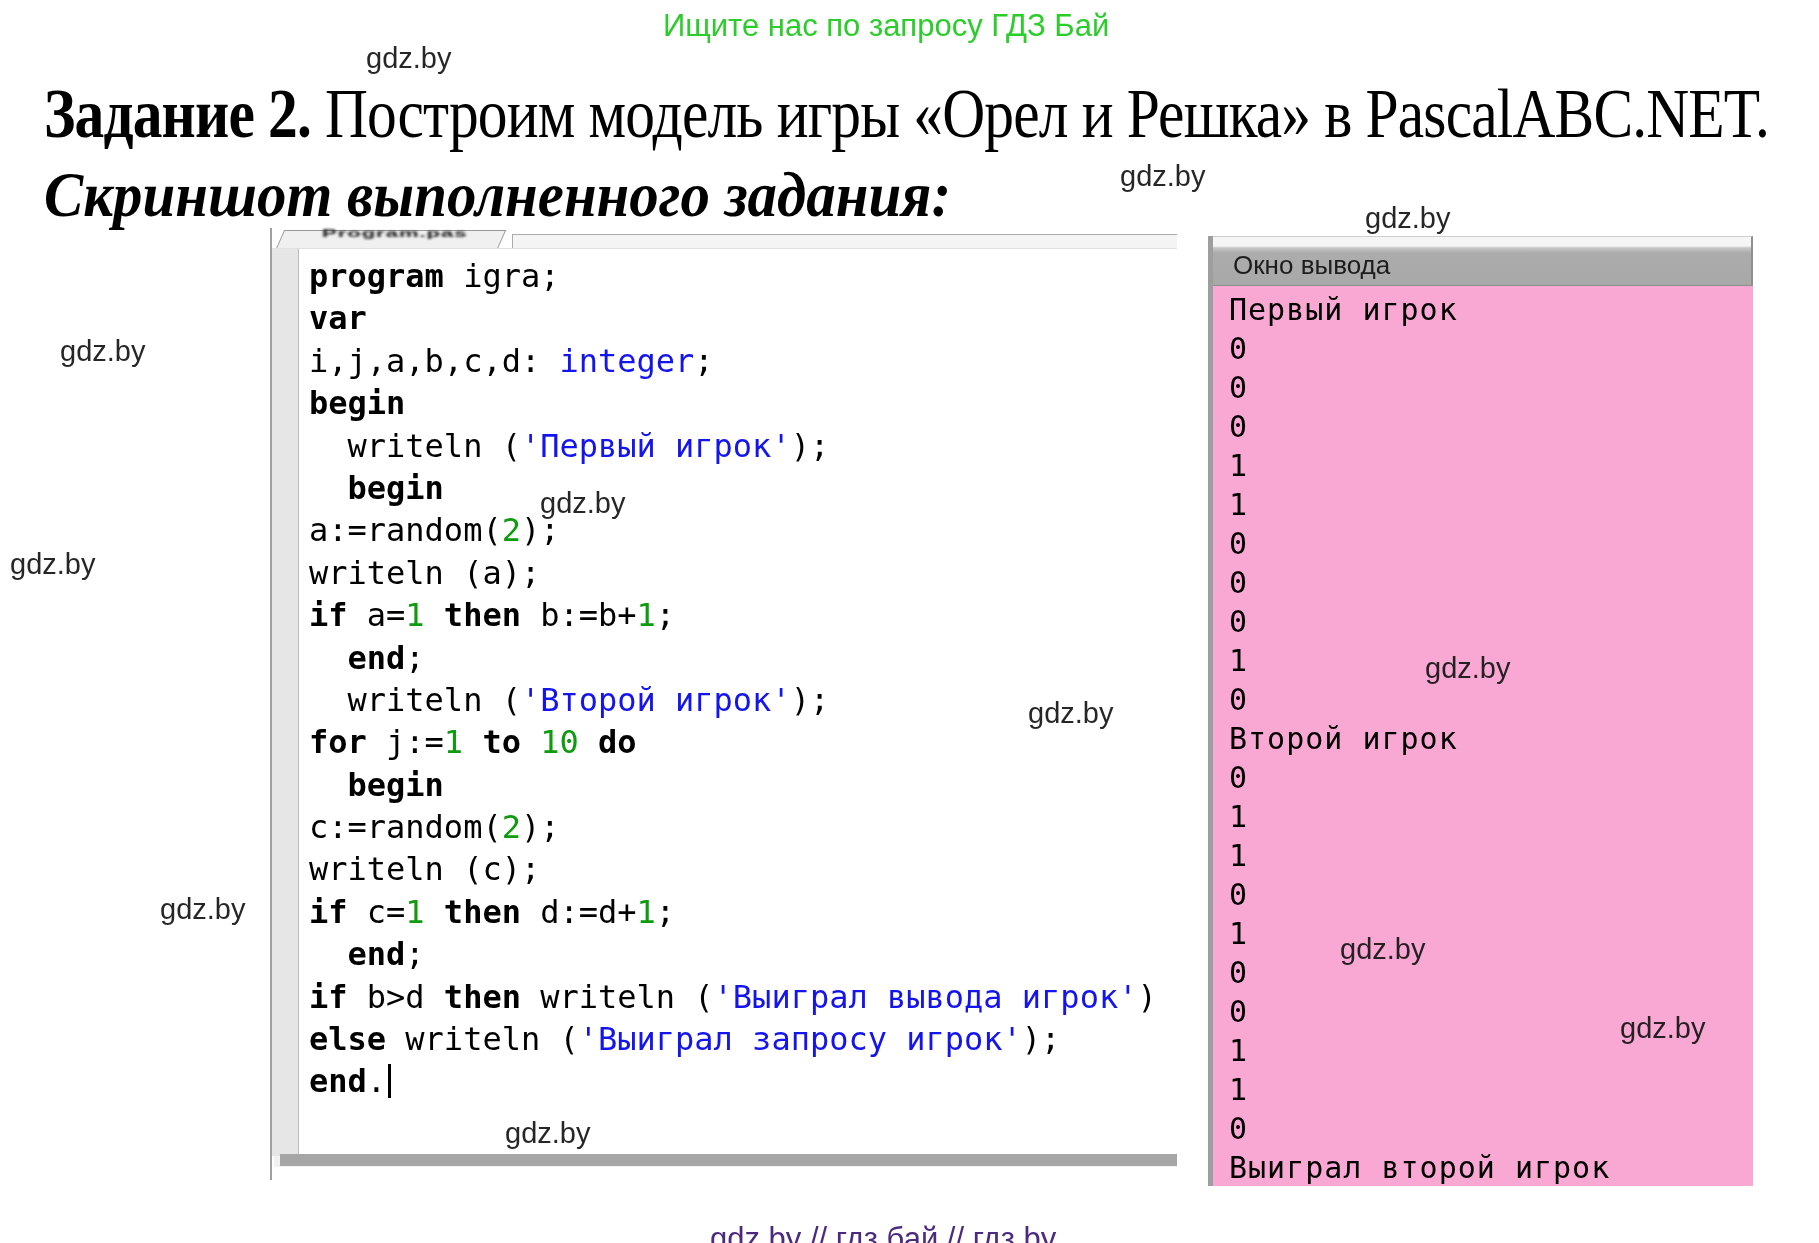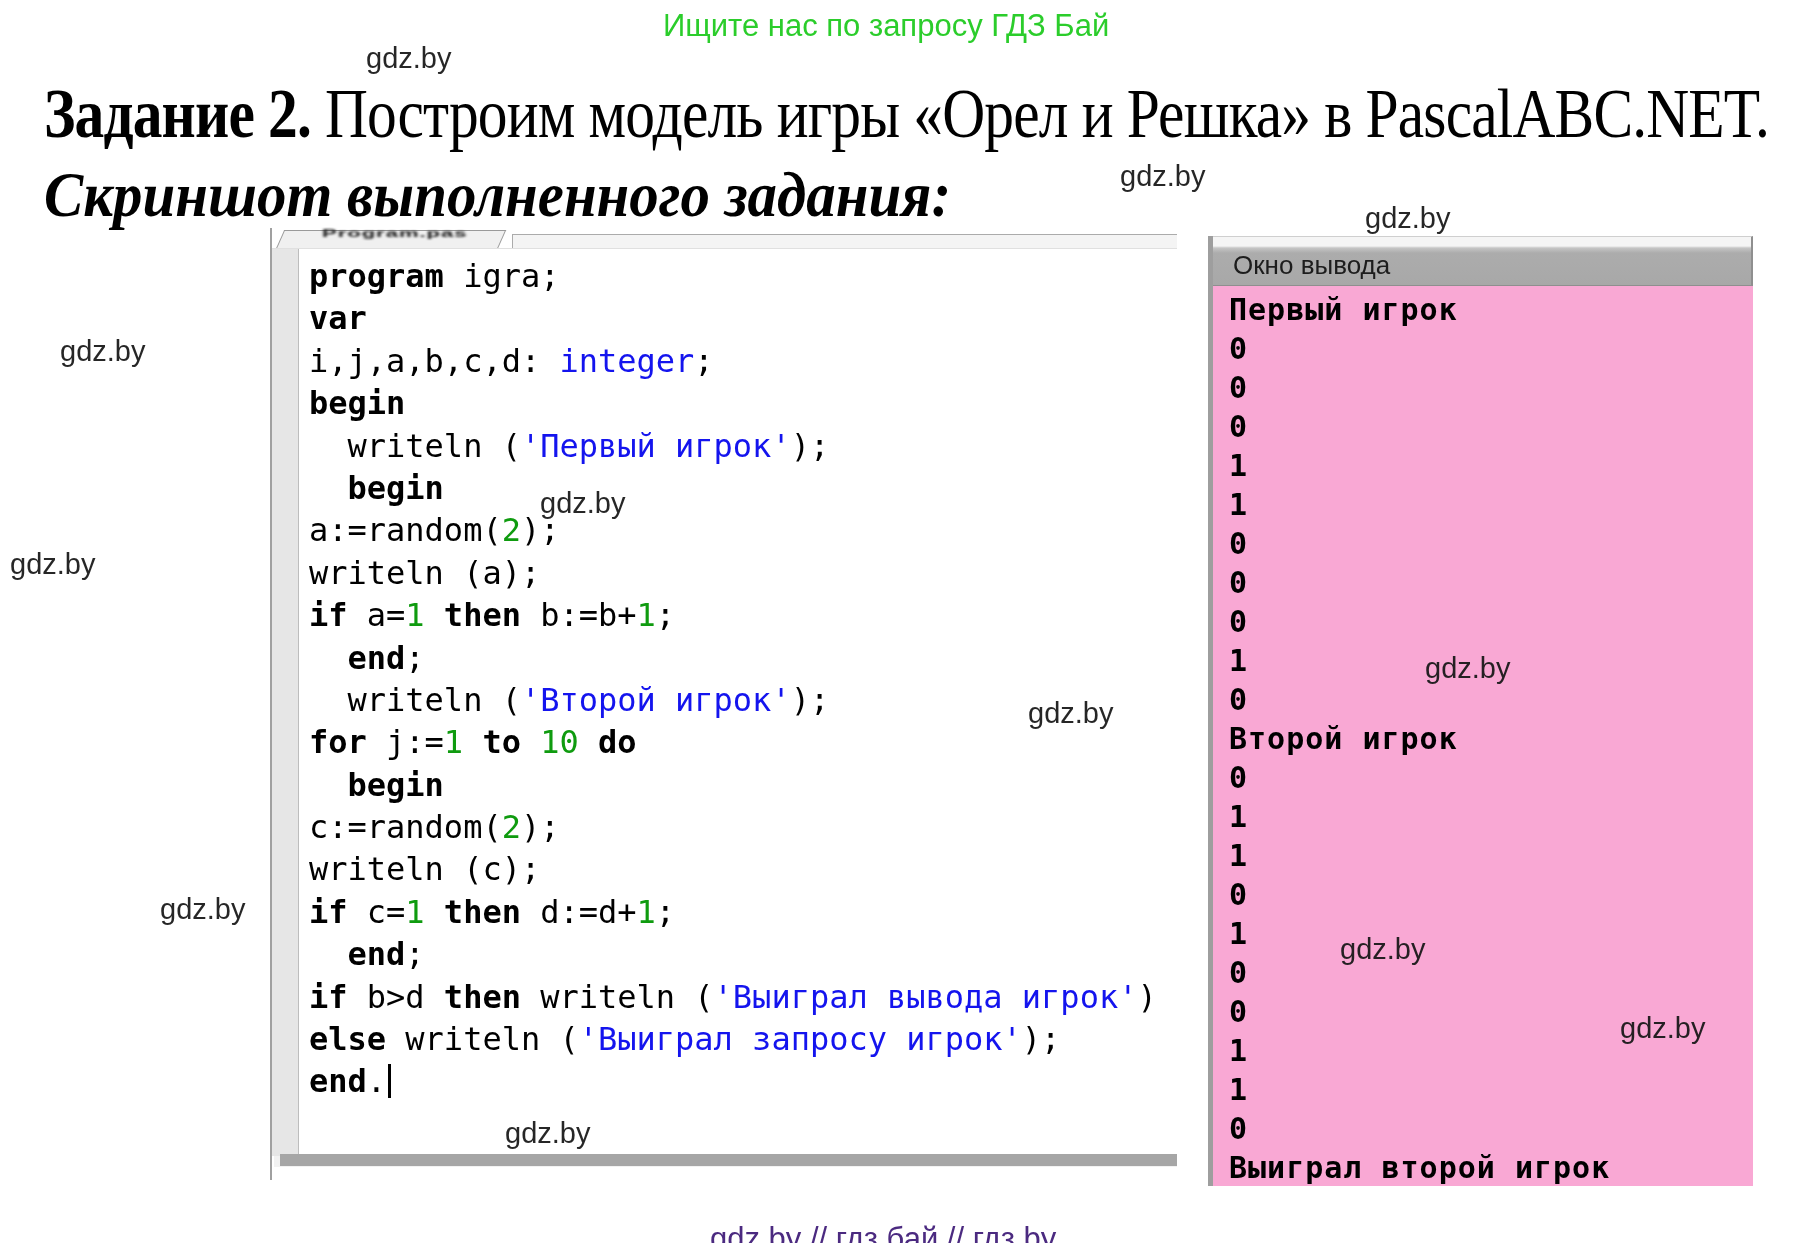--- a/index.html
+++ b/index.html
@@ -50,21 +50,21 @@
   .hscroll-track{position:absolute;left:2px;right:0;bottom:13px;height:11px;background:#f2f2f2;}
   .hscroll-thumb{position:absolute;left:6px;right:0;bottom:1px;height:12px;background:#a6a6a6;}
 
   .output-panel{position:absolute;left:1175px;top:228px;width:540px;height:950px;
         border-left:5px solid #9e9e9e;background:#f9a8d4;margin-left:33px;}
   .output-header{height:50px;box-sizing:border-box;
         background:linear-gradient(to bottom,#f5f5f5 0,#f5f5f5 9px,#c5c5c5 11px,#acacac 16px,#a8a8a8 100%);
         border-top:1px solid #cfcfcf;border-right:2px solid #8f8f8f;border-bottom:1px solid #8f8f8f;
         font-size:26px;color:#1d1d1d;padding:13px 0 0 20px;}
   .output-area{padding:4px 0 0 16px;font-family:"DejaVu Sans Mono",monospace;font-size:30px;
-        font-weight:bold;line-height:39px;letter-spacing:1px;color:#000;}
+        font-weight:normal;line-height:39px;letter-spacing:1px;color:#000;}
   .out-line{white-space:pre;height:39px;}
 </style>
 </head>
 <body>
 
 <div class="page">
 
   <div class="promo">Ищите нас по запросу ГДЗ Бай</div>
 
   <h1 class="task-heading"><span class="b">Задание 2.</span><span> Построим модель игры «Орел и Решка» в PascalABC.NET.</span></h1>

